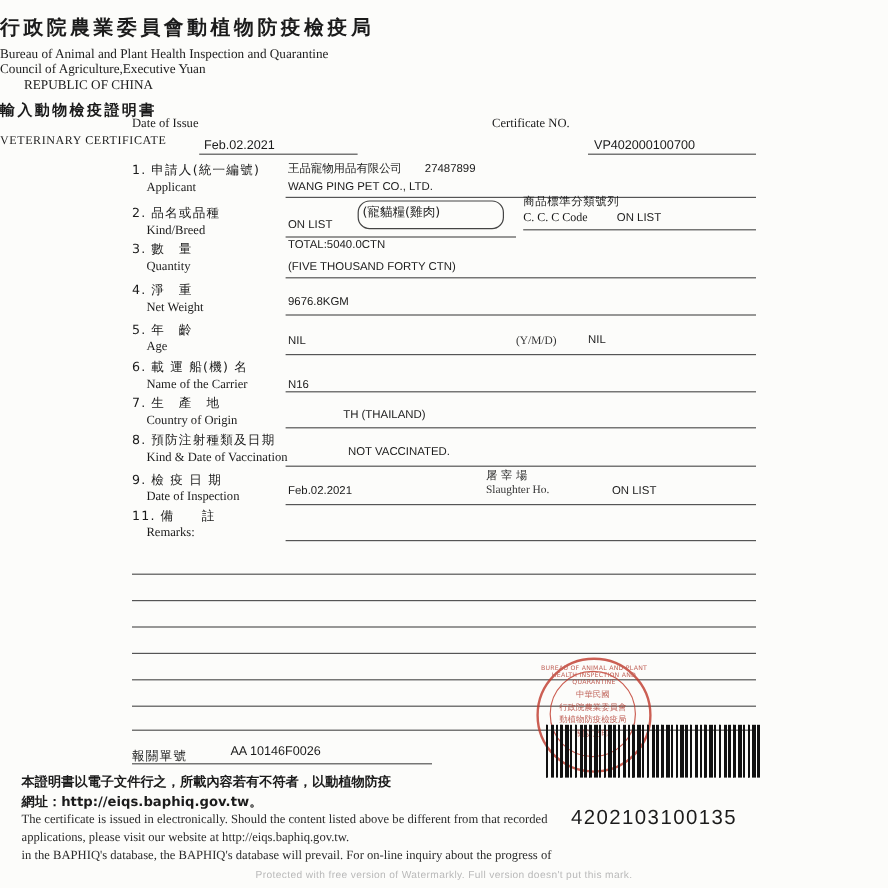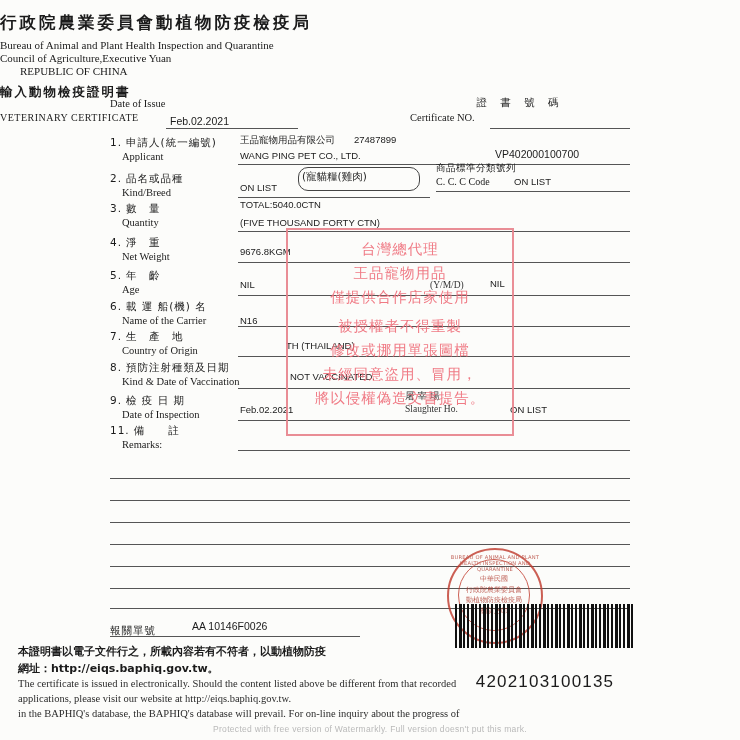--- a/index.html
+++ b/index.html
@@ -38,21 +38,21 @@
     font-size:10.5px;margin-top:1px;white-space:nowrap;
   }
 
   
   .topblock{ position:absolute;left:110px;top:96px;width:520px;height:42px;}
   .tb-left{position:absolute;left:0;top:0;width:240px;text-align:center;}
   .tb-right{position:absolute;left:300px;top:0;width:220px;text-align:center;}
   .tb-cn{font-size:10.5px;letter-spacing:5px;font-family:"DejaVu Sans",sans-serif;}
   .tb-en{font-size:10.5px;margin-top:2px;}
   .tb-val-l{position:absolute;left:56px;top:19px;font-size:10.5px;font-family:"Liberation Sans",sans-serif;}
-  .tb-val-r{position:absolute;left:400px;top:19px;font-size:10.5px;font-family:"Liberation Sans",sans-serif;margin-top:33px;}
+  .tb-val-r{position:absolute;left:400px;top:19px;font-size:10.5px;font-family:"Liberation Sans",sans-serif;}
   .tb-line-l{position:absolute;left:48px;top:34px;width:150px;border-bottom:1px solid #555;}
   .tb-line-r{position:absolute;left:392px;top:34px;width:160px;border-bottom:1px solid #555;}
 
   
   .frow{position:absolute;left:110px;width:520px;}
   .fnum{position:absolute;left:0;top:0;width:128px;}
   .fval{position:absolute;left:132px;top:11px;font-size:9.5px;font-family:"Liberation Sans",sans-serif;}
   .fline{position:absolute;left:128px;right:0;top:27px;border-bottom:1px solid #555;}
 
   
@@ -158,21 +158,20 @@
     <div class="en3">REPUBLIC OF CHINA</div>
     <div class="cn-sub">輸入動物檢疫證明書</div>
     <div class="en4">VETERINARY CERTIFICATE</div>
   </div>
 
   <div class="topblock">
     <div class="tb-left">
       <div class="tb-en" style="text-align:left;padding-left:0px;">Date of Issue</div>
     </div>
     <div class="tb-right">
-      <div class="tb-cn">證 書 號 碼</div>
       <div class="tb-en" style="text-align:left;">Certificate NO.</div>
     </div>
   </div>
   <div class="tb-val-l" style="top:115px;left:170px;">Feb.02.2021</div>
   <div class="tb-line-l" style="top:128px;left:166px;width:132px;"></div>
   <div class="tb-val-r" style="top:115px;left:495px;">VP402000100700</div>
   <div class="tb-line-r" style="top:128px;left:490px;width:140px;"></div>
 
   <div class="frow" style="top:132px;">
     <div class="fnum">
@@ -292,29 +291,20 @@
   <div class="blank" style="top:500px;"></div>
   <div class="blank" style="top:522px;"></div>
   <div class="blank" style="top:544px;"></div>
   <div class="blank" style="top:566px;"></div>
   <div class="blank" style="top:588px;"></div>
   <div class="blank" style="top:608px;"></div>
 
   <div class="hand-box" style="left:298px;top:167px;width:120px;height:22px;"></div>
   <div class="hand" style="left:302px;top:170px;font-size:10.5px;">(寵貓糧(雞肉)</div>
 
-  <div class="wm">
-    <div>台灣總代理</div>
-    <div>王品寵物用品</div>
-    <div>僅提供合作店家使用</div>
-    <div style="margin-top:8px;">被授權者不得重製</div>
-    <div>修改或挪用單張圖檔</div>
-    <div>未經同意盜用、冒用，</div>
-    <div>將以侵權偽造文書提告。</div>
-  </div>
 
   <div class="seal">
     <div class="arc">BUREAU OF ANIMAL AND PLANT HEALTH INSPECTION AND QUARANTINE</div>
     <div class="inner">
       <div>中華民國</div>
       <div>行政院農業委員會</div>
       <div>動植物防疫檢疫局</div>
       <div>關防之印</div>
     </div>
   </div>

